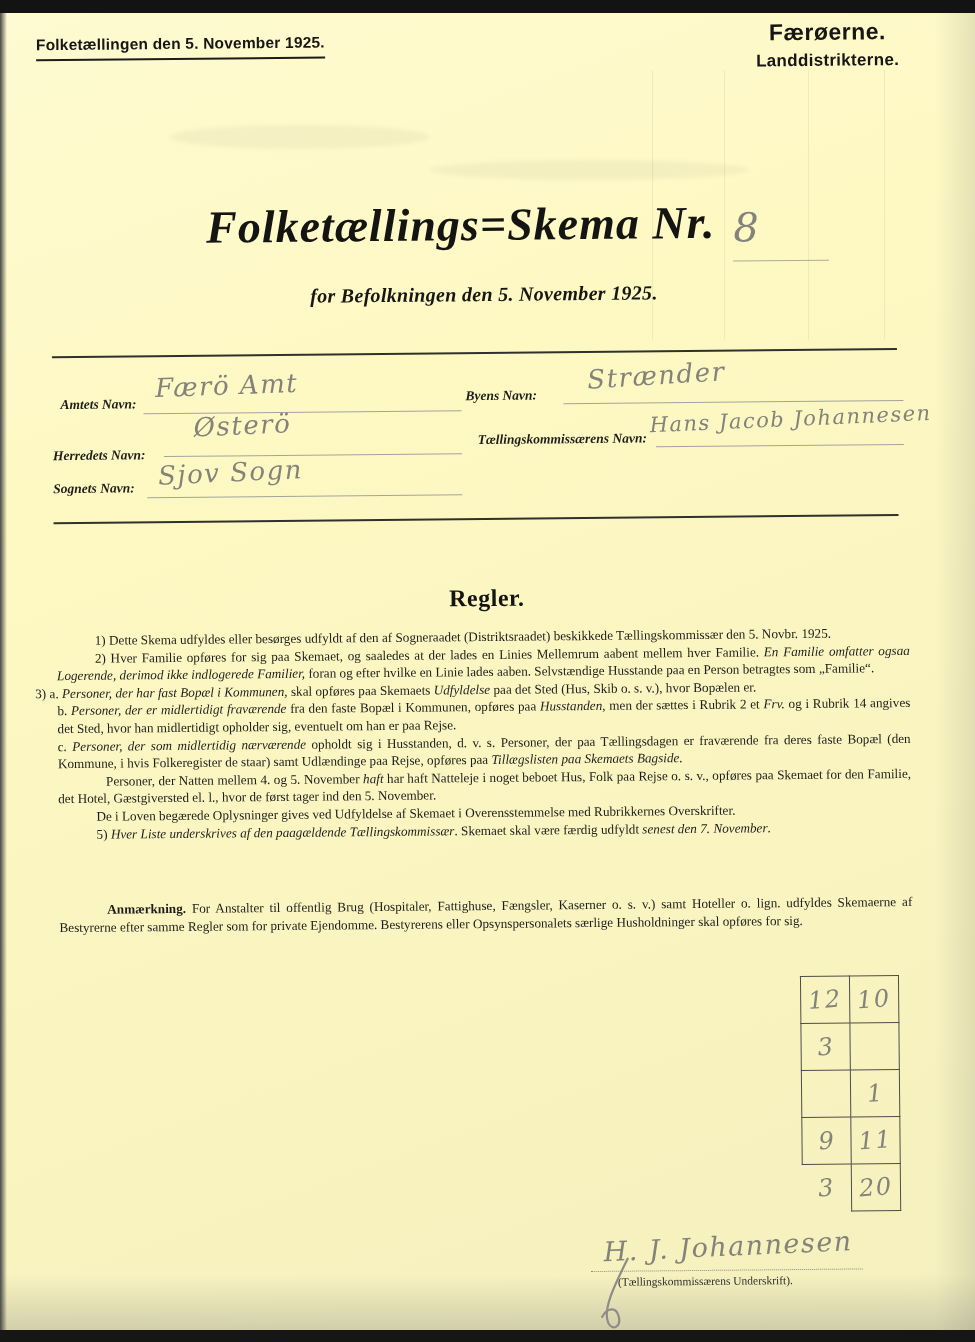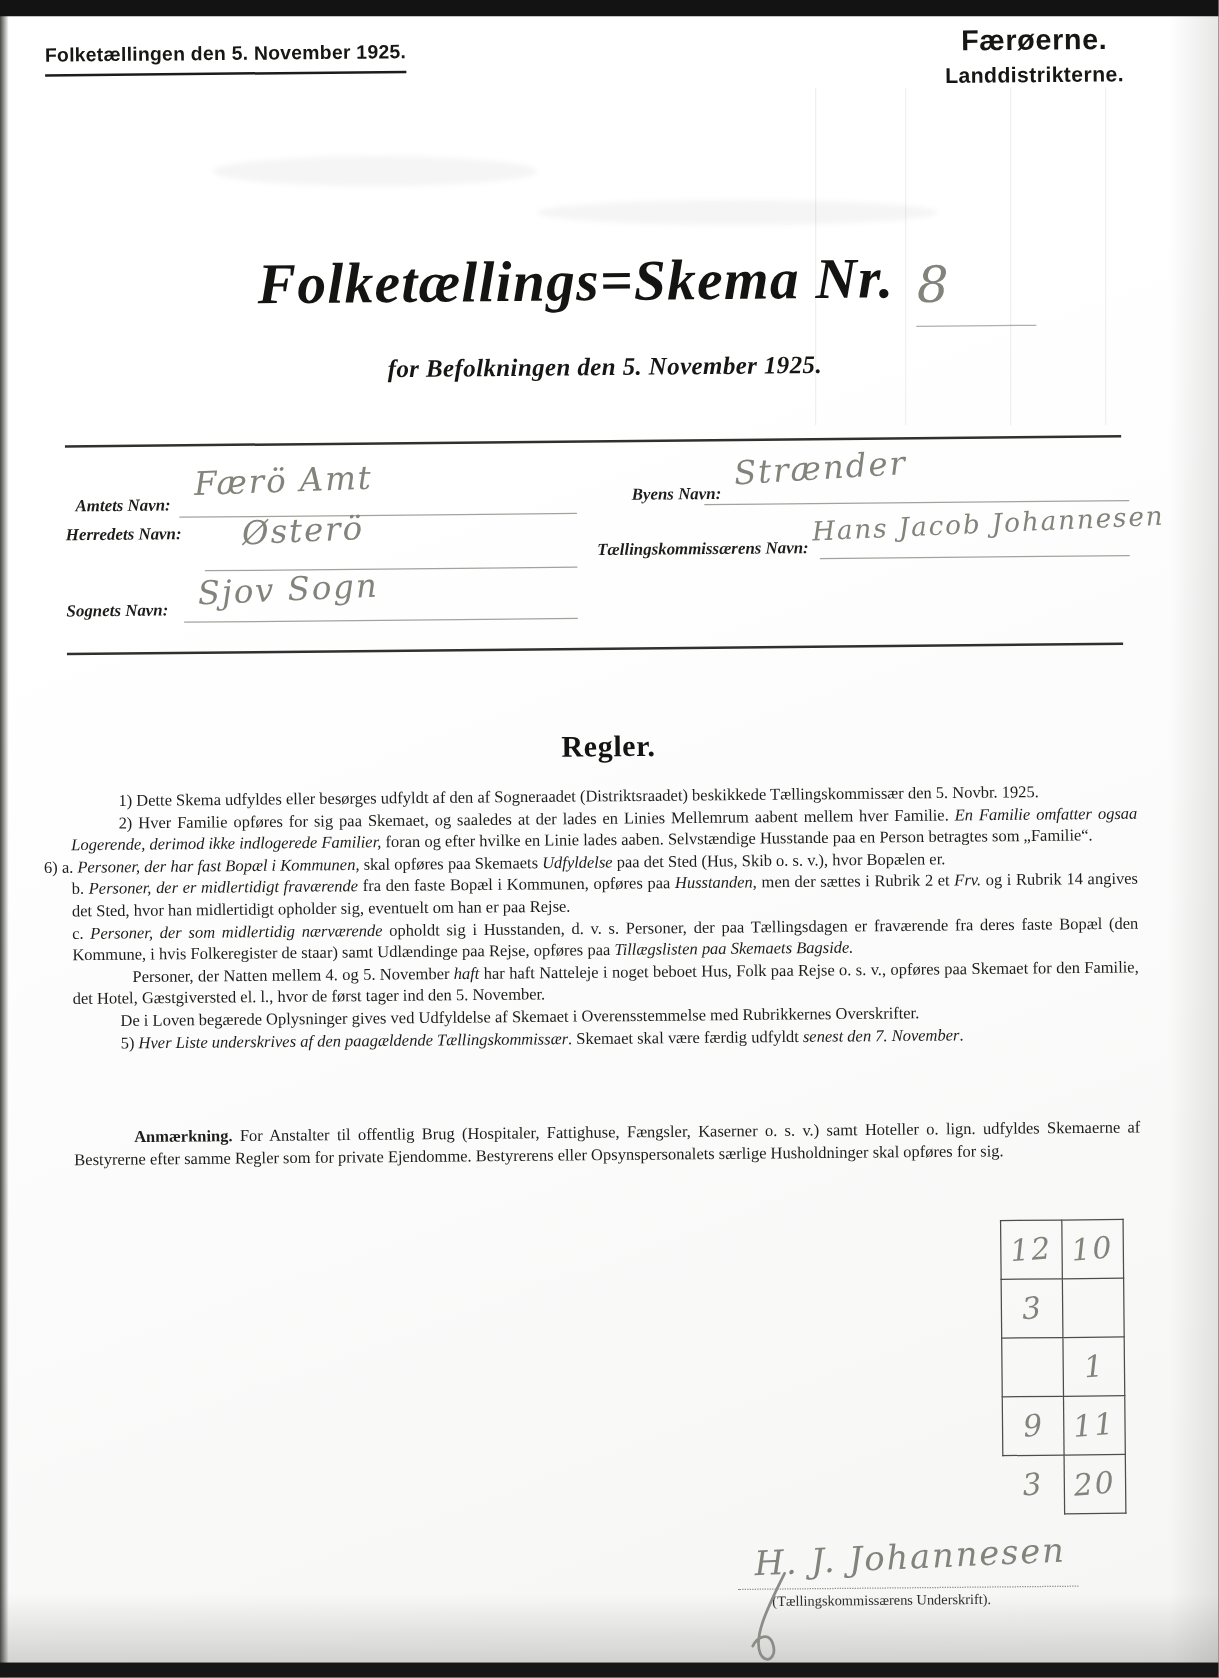--- a/index.html
+++ b/index.html
@@ -1,17 +1,17 @@
 <!DOCTYPE html>
 <html><head>
 <meta charset="utf-8">
 <style>
   html,body{margin:0;padding:0;background:#0c0c0c;}
   #page{position:relative;width:975px;height:1342px;overflow:hidden;
-        background:#ffffff;font-family:"Liberation Serif",serif;color:#1d1d1b;}
+        background:#fef9c3;font-family:"Liberation Serif",serif;color:#1d1d1b;}
   
   .edge-top{position:absolute;top:0;left:0;width:100%;height:13px;background:#131313;z-index:9;}
   .edge-bottom{position:absolute;bottom:0;left:0;width:100%;height:12px;background:#161616;z-index:9;}
   .edge-left{position:absolute;top:0;left:0;width:7px;height:100%;z-index:8;
              background:linear-gradient(to right,#4a4a47,rgba(216,215,210,0));}
   .shade-bottom{position:absolute;left:0;bottom:12px;width:100%;height:55px;z-index:7;
              background:linear-gradient(to bottom,rgba(140,140,135,0),rgba(140,140,135,.35));}
   .shade-right{position:absolute;top:0;right:0;width:40px;height:100%;z-index:7;
              background:linear-gradient(to left,rgba(120,120,115,.18),rgba(120,120,115,0));}
   .paper-tint{position:absolute;inset:0;z-index:0;
@@ -105,43 +105,43 @@
     </div>
     <div class="num-line"></div>
     <div class="subtitle">for Befolkningen den 5. November 1925.</div>
 
     <div class="hrule r1"></div>
 
     <div class="flabel" style="left:63px;top:393px;">Amtets Navn:</div>
     <div class="fline" style="left:146px;top:410px;width:318px;"></div>
     <div class="fvalue handwriting" style="left:158px;top:368px;transform:rotate(-1.5deg);">Færö Amt</div>
 
-    <div class="flabel" style="left:55px;top:416px;">Herredets Navn:</div>
+    <div class="flabel" style="left:55px;top:444px;">Herredets Navn:</div>
     <div class="fline" style="left:166px;top:453px;width:298px;"></div>
     <div class="fvalue handwriting" style="left:196px;top:408px;transform:rotate(-2deg);">Østerö</div>
 
     <div class="flabel" style="left:55px;top:477px;text-align:center;">Sognets Navn:</div>
     <div class="fline" style="left:149px;top:494px;width:315px;"></div>
     <div class="fvalue handwriting" style="left:160px;top:455px;transform:rotate(-2deg);">Sjov Sogn</div>
 
-    <div class="flabel" style="left:508px;top:388px;font-style:italic;">Byens Navn:</div>
+    <div class="flabel" style="left:468px;top:388px;font-style:italic;">Byens Navn:</div>
     <div class="fline" style="left:566px;top:404px;width:340px;"></div>
     <div class="fvalue handwriting" style="left:590px;top:362px;transform:rotate(-3deg);">Strænder</div>
 
     <div class="flabel" style="left:480px;top:432px;">Tællingskommissærens Navn:</div>
     <div class="fline" style="left:658px;top:448px;width:248px;"></div>
     <div class="fvalue handwriting" style="left:652px;top:410px;font-size:21px;transform:rotate(-2deg);">Hans Jacob Johannesen</div>
 
     <div class="hrule r2"></div>
 
     <div class="regler-h">Regler.</div>
     <div class="rules">
         <p class="p-ti"><span>1) Dette Skema udfyldes eller besørges udfyldt af den af Sogneraadet (Distriktsraadet) beskikkede Tællingskommissær den 5. Novbr. 1925.</span></p>
         <p class="p-ti"><span>2) Hver Familie opføres for sig paa Skemaet, og saaledes at der lades en Linies Mellemrum aabent mellem hver Familie. </span><span class="it">En Familie omfatter ogsaa Logerende, derimod ikke indlogerede Familier,</span><span> foran og efter hvilke en Linie lades aaben. Selvstændige Husstande paa en Person betragtes som „Familie“.</span></p>
-        <p class="p-r3a"><span>6) a. </span><span class="it">Personer, der har fast Bopæl i Kommunen,</span><span> skal opføres paa Skemaets </span><span class="it">Udfyldelse</span><span> paa det Sted (Hus, Skib o. s. v.), hvor Bopælen er.</span></p>
+        <p class="p-r3a"><span>3) a. </span><span class="it">Personer, der har fast Bopæl i Kommunen,</span><span> skal opføres paa Skemaets </span><span class="it">Udfyldelse</span><span> paa det Sted (Hus, Skib o. s. v.), hvor Bopælen er.</span></p>
         <p class="p-ml"><span>b. </span><span class="it">Personer, der er midlertidigt fraværende</span><span> fra den faste Bopæl i Kommunen, opføres paa </span><span class="it">Husstanden</span><span>, men der sættes i Rubrik 2 et </span><span class="it">Frv.</span><span> og i Rubrik 14 angives det Sted, hvor han midlertidigt opholder sig, eventuelt om han er paa Rejse.</span></p>
         <p class="p-ml"><span>c. </span><span class="it">Personer, der som midlertidig nærværende</span><span> opholdt sig i Husstanden, d. v. s. Personer, der paa Tællingsdagen er fraværende fra deres faste Bopæl (den Kommune, i hvis Folkeregister de staar) samt Udlændinge paa Rejse, opføres paa </span><span class="it">Tillægslisten paa Skemaets Bagside.</span></p>
         <p class="p-ti2"><span>Personer, der Natten mellem 4. og 5. November </span><span class="it">haft</span><span> har haft Natteleje i noget beboet Hus, Folk paa Rejse o. s. v., opføres paa Skemaet for den Familie, det Hotel, Gæstgiversted el. l., hvor de først tager ind den 5. November.</span></p>
         <p class="p-ti"><span>De i Loven begærede Oplysninger gives ved Udfyldelse af Skemaet i Overensstemmelse med Rubrikkernes Overskrifter.</span></p>
         <p class="p-ti"><span>5) </span><span class="it">Hver Liste underskrives af den paagældende Tællingskommissær</span><span>. Skemaet skal være færdig udfyldt </span><span class="it">senest den 7. November</span><span>.</span></p>
       </div>
 
     <p class="remark p-ti2"><span class="bd">Anmærkning.</span><span> For Anstalter til offentlig Brug (Hospitaler, Fattighuse, Fængsler, Kaserner o. s. v.) samt Hoteller o. lign. udfyldes Skemaerne af Bestyrerne efter samme Regler som for private Ejendomme. Bestyrerens eller Opsynspersonalets særlige Husholdninger skal opføres for sig.</span></p>
 
     <table class="ctable">

